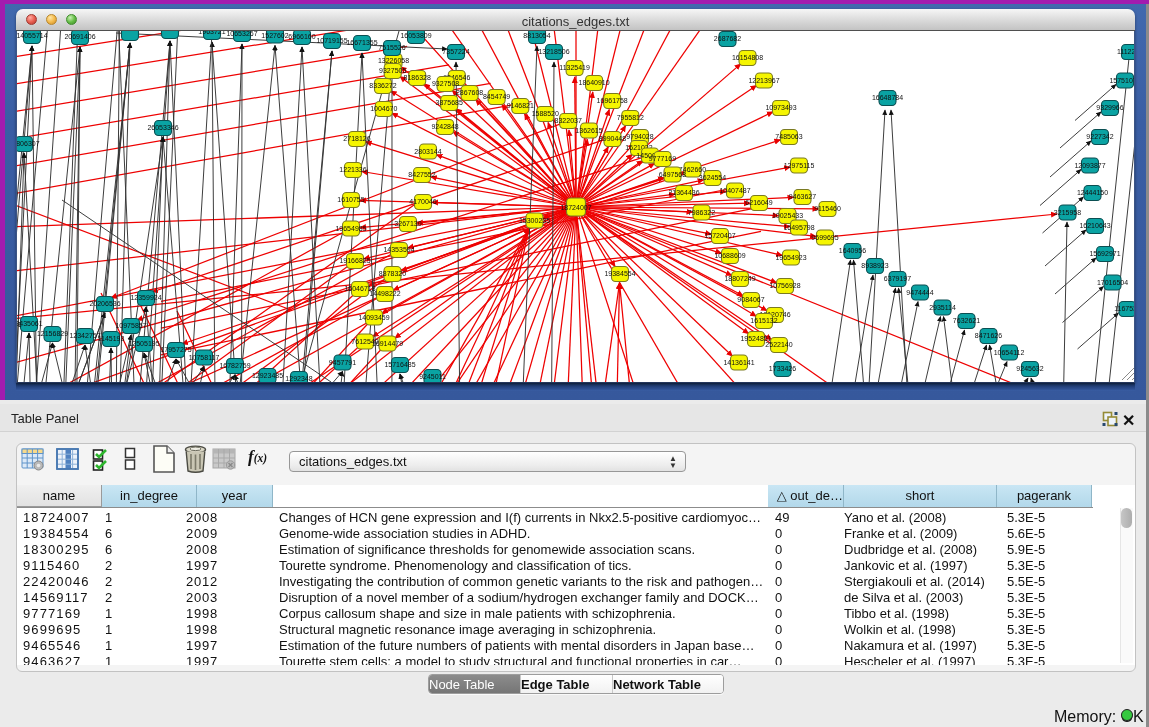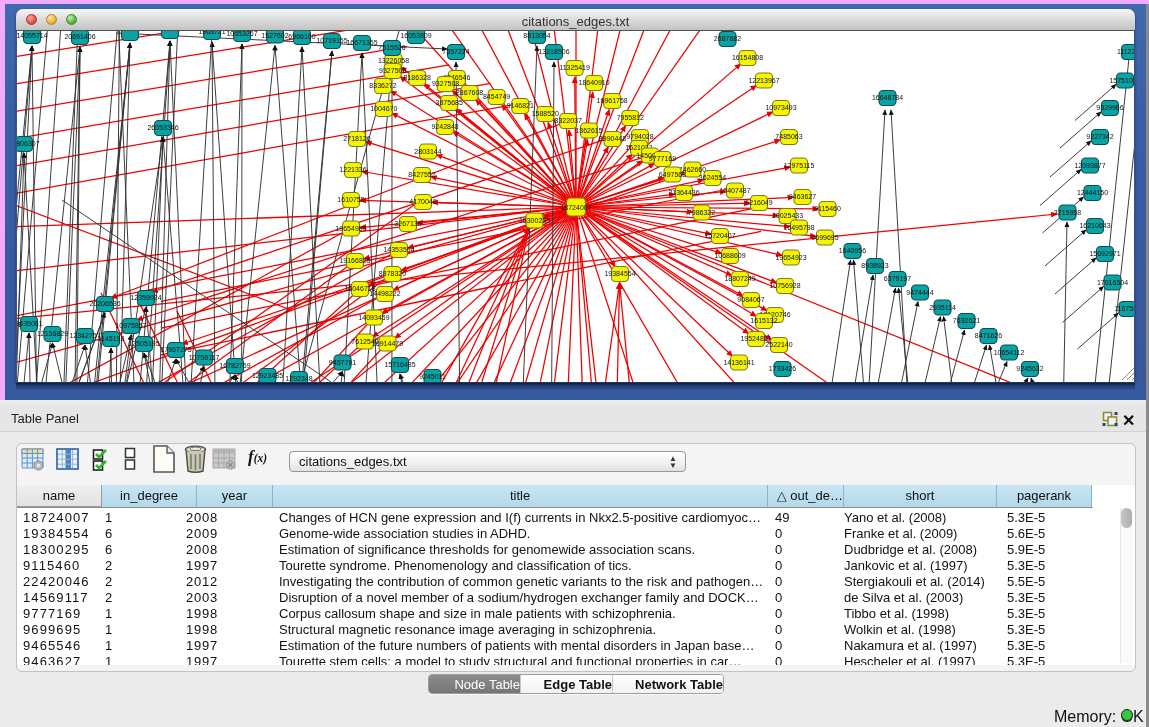--- a/index.html
+++ b/index.html
@@ -1,16 +1,16 @@
 <!DOCTYPE html>
 <html><head><meta charset="utf-8">
 <style>
 *{margin:0;padding:0;box-sizing:border-box}
 html,body{width:1149px;height:727px;overflow:hidden;font-family:"Liberation Sans",sans-serif}
-#page{position:relative;width:1149px;height:727px;background:#f0abfc}
+#page{position:relative;width:1149px;height:727px;background:#a21caf}
 
 #desk{position:absolute;left:5px;top:4px;width:1141px;height:396px;background:linear-gradient(#4169ae,#3a5ea4 30%,#36589c)}
 #rightstrip{position:absolute;right:0;top:4px;width:3px;height:723px;background:#8b8b8b}
 
 #win{position:absolute;left:16px;top:9px;width:1119px;height:374px;border-radius:7px 7px 0 0;box-shadow:0 1px 3px rgba(0,0,0,.45)}
 #titlebar{position:absolute;left:0;top:0;width:100%;height:22px;border-radius:7px 7px 0 0;background:linear-gradient(#f6f6f6,#d9d9d9 55%,#c3c3c3);border-bottom:1px solid #4f4f4f}
 #title{position:absolute;width:100%;text-align:center;top:5px;font-size:13px;color:#333}
 .tl{position:absolute;top:5px;width:11px;height:11px;border-radius:50%}
 #tl1{left:10px;background:radial-gradient(circle at 35% 30%,#ffaca2,#e85d50 52%,#ae3a30);border:1px solid #a03830}
 #tl2{left:30px;background:radial-gradient(circle at 35% 30%,#ffe6a4,#f3b94a 52%,#c8892a);border:1px solid #b8862b}
@@ -37,21 +37,21 @@
 #h6{left:980px;width:95px}
 #hline{position:absolute;left:0;top:22px;width:1076px;height:1px;background:#8c8c8c}
 .trow{position:absolute;left:0;width:1118px;height:16px;font-size:13px;color:#111;white-space:nowrap}
 .trow span{position:absolute;top:1px}
 .c1{left:6px;letter-spacing:1.1px}.c2{left:88px}.c3{left:169px;letter-spacing:0.8px}.c4{left:262px}.c5{left:758px}
 .c6{left:827px;width:153px;text-align:left}.c7{left:990px}
 #sbar{position:absolute;left:1103px;top:23px;width:13px;height:155px;background:#fafafa;border-left:1px solid #e6e6e6}
 #sthumb{position:absolute;left:1104px;top:23px;width:11px;height:20px;border-radius:6px;background:linear-gradient(90deg,#c6c6c6,#adadad)}
 
 #tabs{position:absolute;left:428px;top:274px;height:20px;border:1px solid #9d9d9d;border-radius:4px;overflow:hidden;background:#fff;box-shadow:0 1px 0 rgba(255,255,255,.7)}
-.tab{float:left;height:20px;font-size:13px;line-height:19px;text-align:right;color:#111;background:linear-gradient(#fff,#f0f0f0)}
+.tab{float:left;height:20px;font-size:13px;line-height:19px;text-align:left;color:#111;background:linear-gradient(#fff,#f0f0f0)}
 #tab1{width:91px;background:linear-gradient(#8c8c8c,#737373);color:#fff}
 #tab2{width:92px;border-left:1px solid #c8c8c8;font-weight:bold}
 #tab3{width:111px;border-left:1px solid #c8c8c8;font-weight:bold}
 
 #mem{position:absolute;left:1054px;top:308px;font-size:16px;color:#111}
 #memdot{position:absolute;left:1121px;top:309px;width:12px;height:12px;border-radius:50%;background:#35c93f;border:1.5px solid #222}
 .icon{position:absolute;top:0}
 </style></head>
 <body>
 <div id="page">
@@ -732,21 +732,20 @@
 <span class="c1">9463627</span>
           <span class="c2">1</span>
           <span class="c3">1997</span>
           <span class="c4">Tourette stem cells: a model to study structural and functional properties in car…</span>
           <span class="c5">0</span>
           <span class="c6">Hescheler et al. (1997)</span>
           <span class="c7">5.3E-5</span>
         </div>
     <div class="hdr" id="h1">in_degree</div>
     <div class="hdr" id="h2">year</div>
-    <div class="hdr" id="h3">title</div>
     <div class="hdr" id="h4">△ out_de…</div>
     <div class="hdr" id="h5">short</div>
     <div class="hdr" id="h6">pagerank</div>
     <div class="hdr" id="h0">name</div>
     <div id="hline"></div>
     <div id="sbar"></div>
         <div id="sthumb"></div>
   </div>
   <div id="tabs">
         <div class="tab" id="tab1">Node Table</div>

